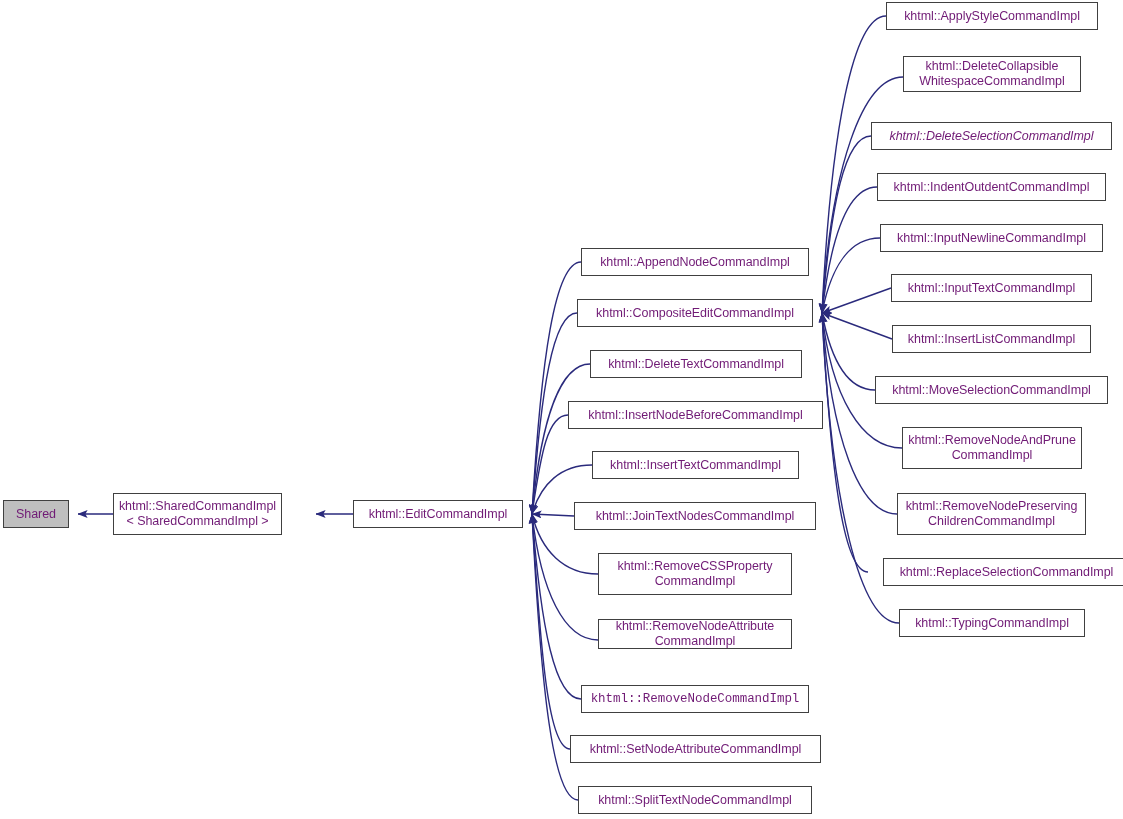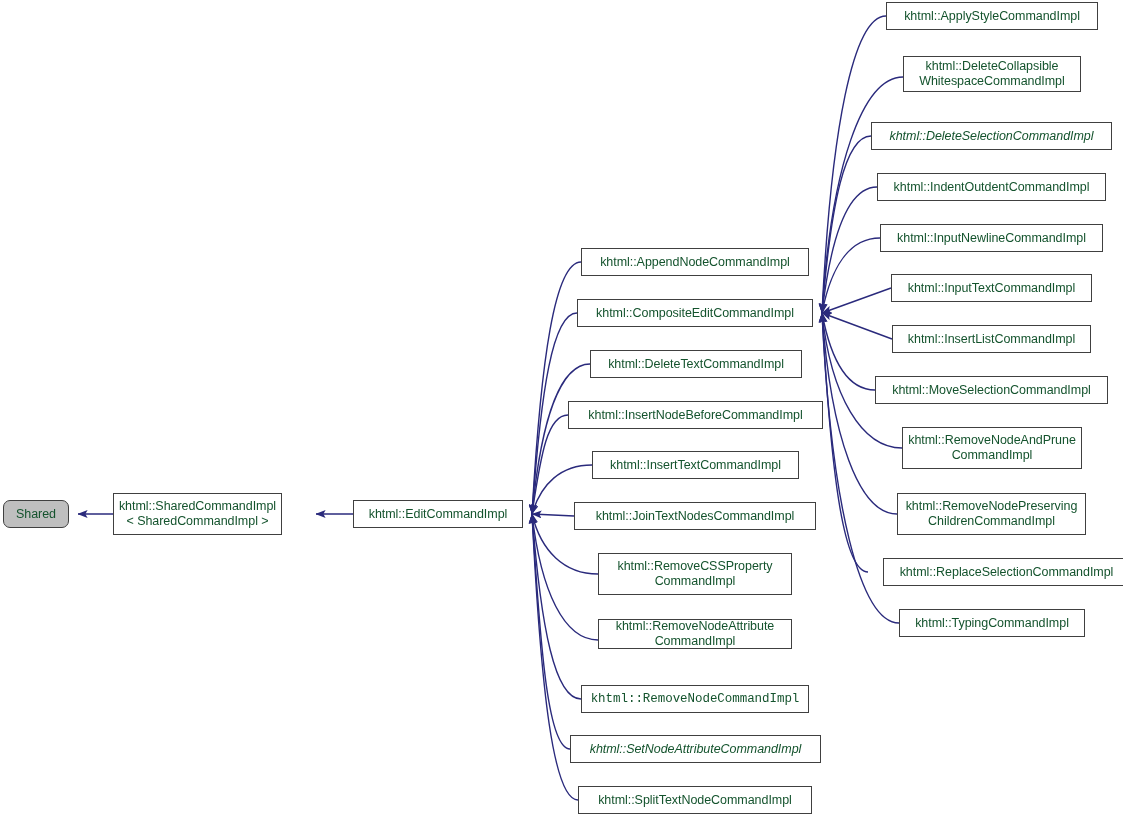--- a/index.html
+++ b/index.html
@@ -23,33 +23,32 @@
     top: 0;
     width: 1123px;
     height: 819px;
     pointer-events: none;
   }
   .node {
     position: absolute;
     box-sizing: border-box;
     border: 1px solid #404040;
     background: #ffffff;
-    color: #14532d;
+    color: #701a75;
     font-size: 12.5px;
     line-height: 15px;
     display: flex;
     align-items: center;
     justify-content: flex-end;
     text-align: center;
     white-space: pre-line;
     letter-spacing: -0.05px;
   }
   .node.root {
     background: #bfbfbf;
-    border-radius: 7px;
   }
   .node-label {
     display: block;
     width: 100%;
     padding: 0 4px;
     box-sizing: border-box;
   }
 </style>
 </head>
 <body>
@@ -98,21 +97,21 @@
       <div class="node" style="left: 577px; top: 299px; width: 236px; height: 28px;"><span class="node-label">khtml::CompositeEditCommandImpl</span></div>
       <div class="node" style="left: 590px; top: 350px; width: 212px; height: 28px;"><span class="node-label">khtml::DeleteTextCommandImpl</span></div>
       <div class="node" style="left: 568px; top: 401px; width: 255px; height: 28px;"><span class="node-label">khtml::InsertNodeBeforeCommandImpl</span></div>
       <div class="node" style="left: 592px; top: 451px; width: 207px; height: 28px;"><span class="node-label">khtml::InsertTextCommandImpl</span></div>
       <div class="node" style="left: 574px; top: 502px; width: 242px; height: 28px;"><span class="node-label">khtml::JoinTextNodesCommandImpl</span></div>
       <div class="node" style="left: 598px; top: 553px; width: 194px; height: 42px;"><span class="node-label">khtml::RemoveCSSProperty
 CommandImpl</span></div>
       <div class="node" style="left: 598px; top: 619px; width: 194px; height: 30px;"><span class="node-label">khtml::RemoveNodeAttribute
 CommandImpl</span></div>
       <div class="node" style="left: 581px; top: 685px; width: 228px; height: 28px; font-family: Liberation Mono, monospace;"><span class="node-label">khtml::RemoveNodeCommandImpl</span></div>
-      <div class="node" style="left: 570px; top: 735px; width: 251px; height: 28px; font-style: italic;"><span class="node-label">khtml::SetNodeAttributeCommandImpl</span></div>
+      <div class="node" style="left: 570px; top: 735px; width: 251px; height: 28px;"><span class="node-label">khtml::SetNodeAttributeCommandImpl</span></div>
       <div class="node" style="left: 578px; top: 786px; width: 234px; height: 28px;"><span class="node-label">khtml::SplitTextNodeCommandImpl</span></div>
       <div class="node" style="left: 886px; top: 2px; width: 212px; height: 28px;"><span class="node-label">khtml::ApplyStyleCommandImpl</span></div>
       <div class="node" style="left: 903px; top: 56px; width: 178px; height: 36px;"><span class="node-label">khtml::DeleteCollapsible
 WhitespaceCommandImpl</span></div>
       <div class="node" style="left: 871px; top: 122px; width: 241px; height: 28px; font-style: italic;"><span class="node-label">khtml::DeleteSelectionCommandImpl</span></div>
       <div class="node" style="left: 877px; top: 173px; width: 229px; height: 28px;"><span class="node-label">khtml::IndentOutdentCommandImpl</span></div>
       <div class="node" style="left: 880px; top: 224px; width: 223px; height: 28px;"><span class="node-label">khtml::InputNewlineCommandImpl</span></div>
       <div class="node" style="left: 891px; top: 274px; width: 201px; height: 28px;"><span class="node-label">khtml::InputTextCommandImpl</span></div>
       <div class="node" style="left: 892px; top: 325px; width: 199px; height: 28px;"><span class="node-label">khtml::InsertListCommandImpl</span></div>
       <div class="node" style="left: 875px; top: 376px; width: 233px; height: 28px;"><span class="node-label">khtml::MoveSelectionCommandImpl</span></div>

